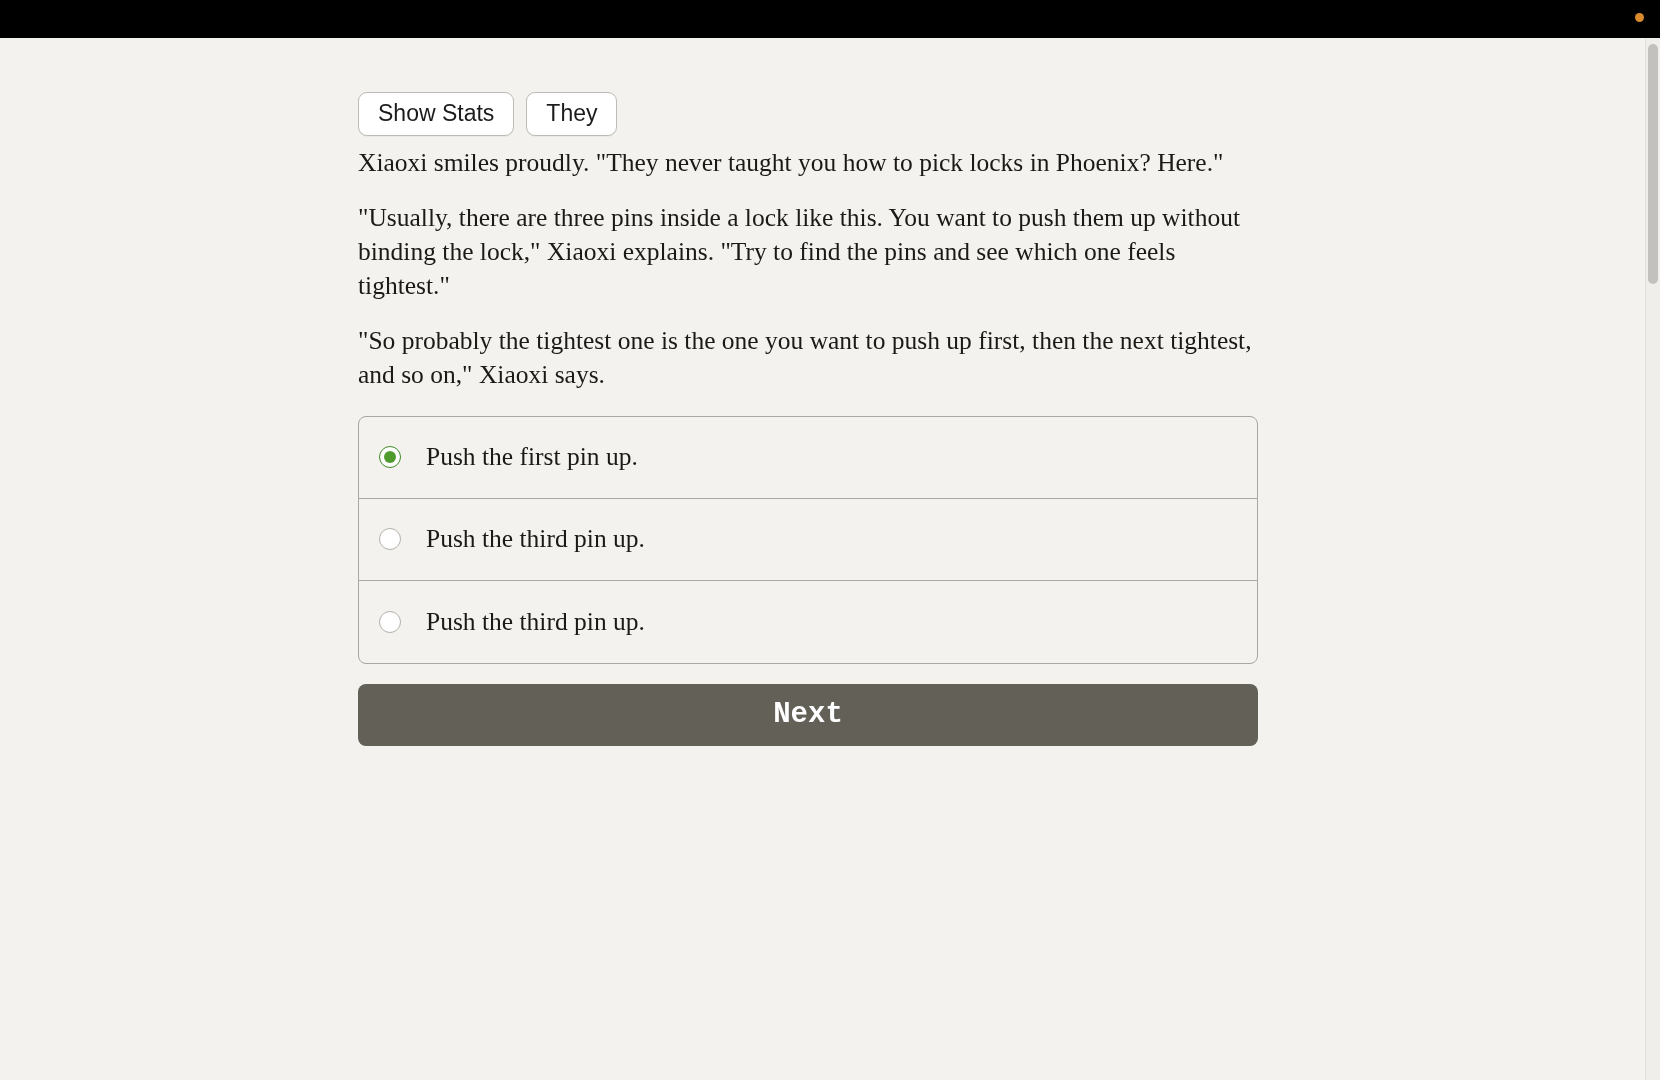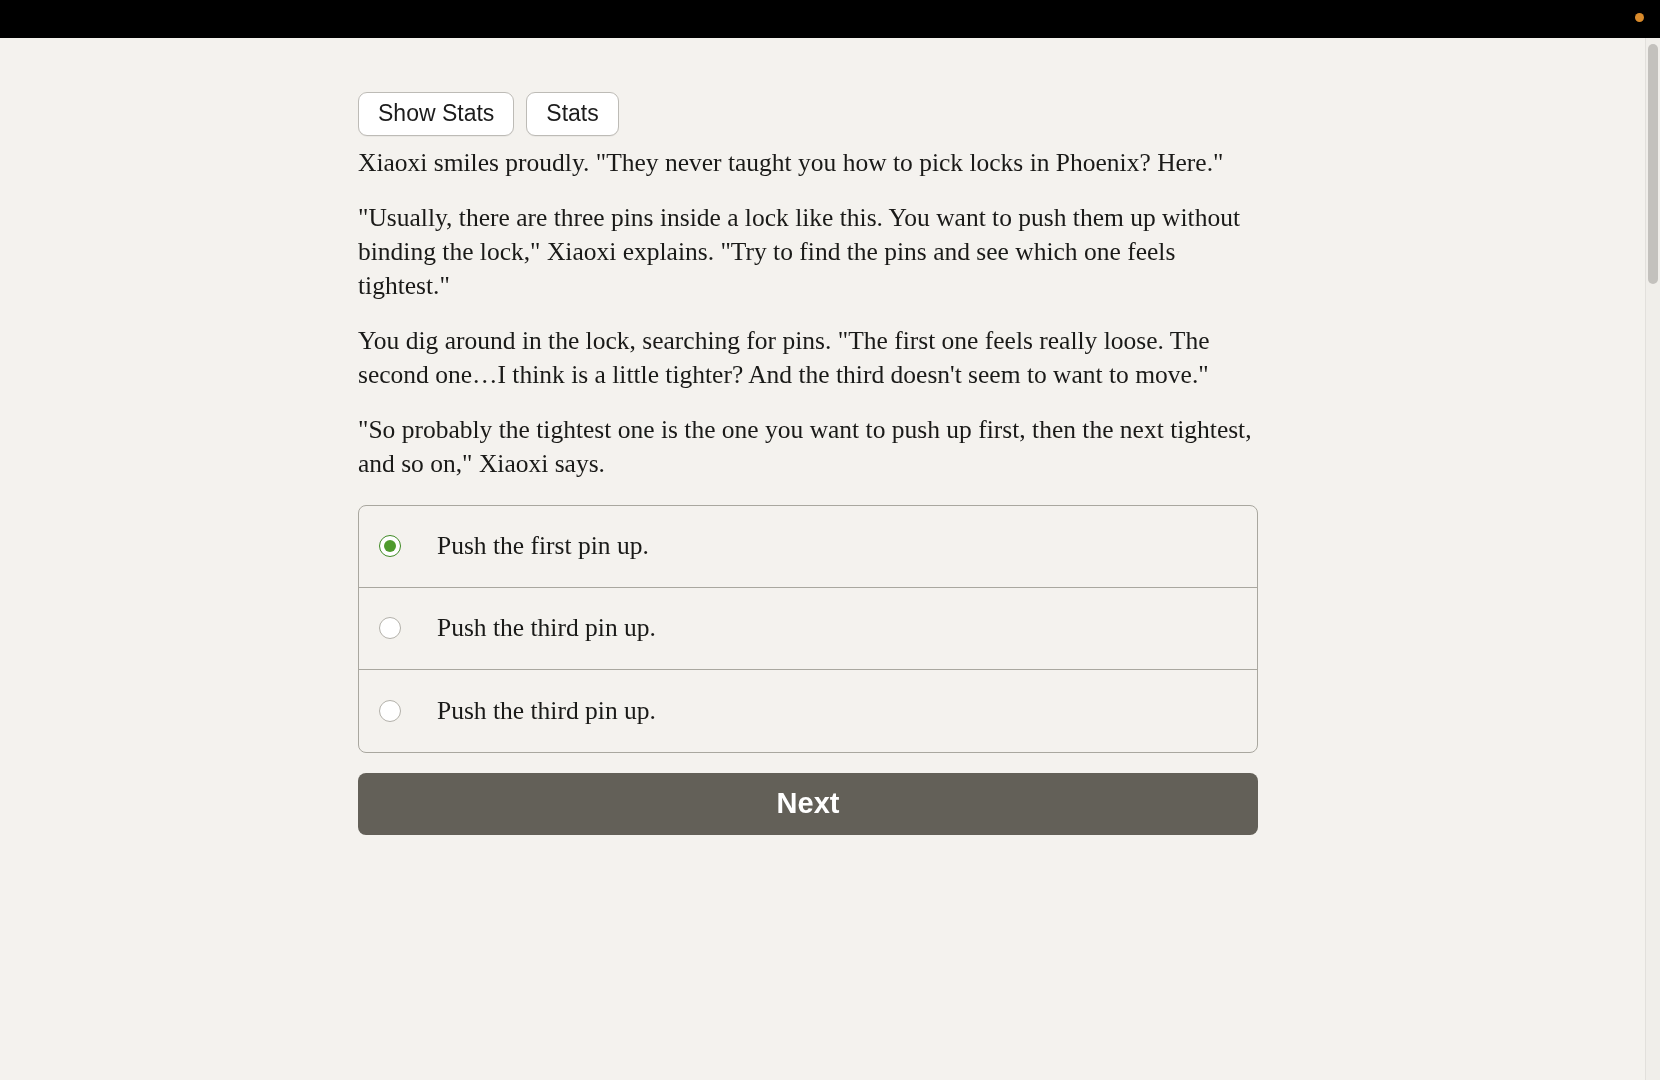--- a/index.html
+++ b/index.html
@@ -98,21 +98,21 @@
     margin-top: 24px;
     border: 1px solid #a9a79f;
     border-radius: 8px;
     overflow: hidden;
     background: #f4f2ee;
     width: 900px;
   }
   .choice {
     display: flex;
     align-items: center;
-    gap: 36px;
+    gap: 25px;
     padding: 0 0 0 20px;
     height: 82px;
     border-bottom: 1px solid #a9a79f;
     cursor: pointer;
   }
   .choice:last-child { border-bottom: none; }
 
   .radio {
     width: 22px;
     height: 22px;
@@ -143,21 +143,21 @@
   }
 
   .next-button {
     margin-top: 20px;
     width: 900px;
     height: 62px;
     background: #636058;
     border: none;
     border-radius: 8px;
     color: #ffffff;
-    font-family: Liberation Sans, sans-serif;
+    font-family: Liberation Mono, monospace;
     font-size: 29px;
     font-weight: bold;
     cursor: pointer;
     display: flex;
     align-items: center;
     justify-content: center;
   }
 </style>
 </head>
 <body>
@@ -169,27 +169,26 @@
   </div>
 
   <div class="scrollbar-track">
     <div class="scrollbar-thumb"></div>
   </div>
 
   <div class="content">
 
     <div class="button-row">
       <button class="pill-button">Show Stats</button>
-      <button class="pill-button">Stats</button>
+      <button class="pill-button">They</button>
     </div>
 
     <div class="story">
       <p>Xiaoxi smiles proudly. "They never taught you how to pick locks in Phoenix? Here."</p>
       <p>"Usually, there are three pins inside a lock like this. You want to push them up without binding the lock," Xiaoxi explains. "Try to find the pins and see which one feels tightest."</p>
-      <p>You dig around in the lock, searching for pins. "The first one feels really loose. The second one…I think is a little tighter? And the third doesn't seem to want to move."</p>
       <p>"So probably the tightest one is the one you want to push up first, then the next tightest, and so on," Xiaoxi says.</p>
     </div>
 
     <div class="choices">
       <div class="choice">
         <span class="radio selected"></span>
         <span class="choice-label">Push the first pin up.</span>
       </div>
       <div class="choice">
         <span class="radio"></span>

